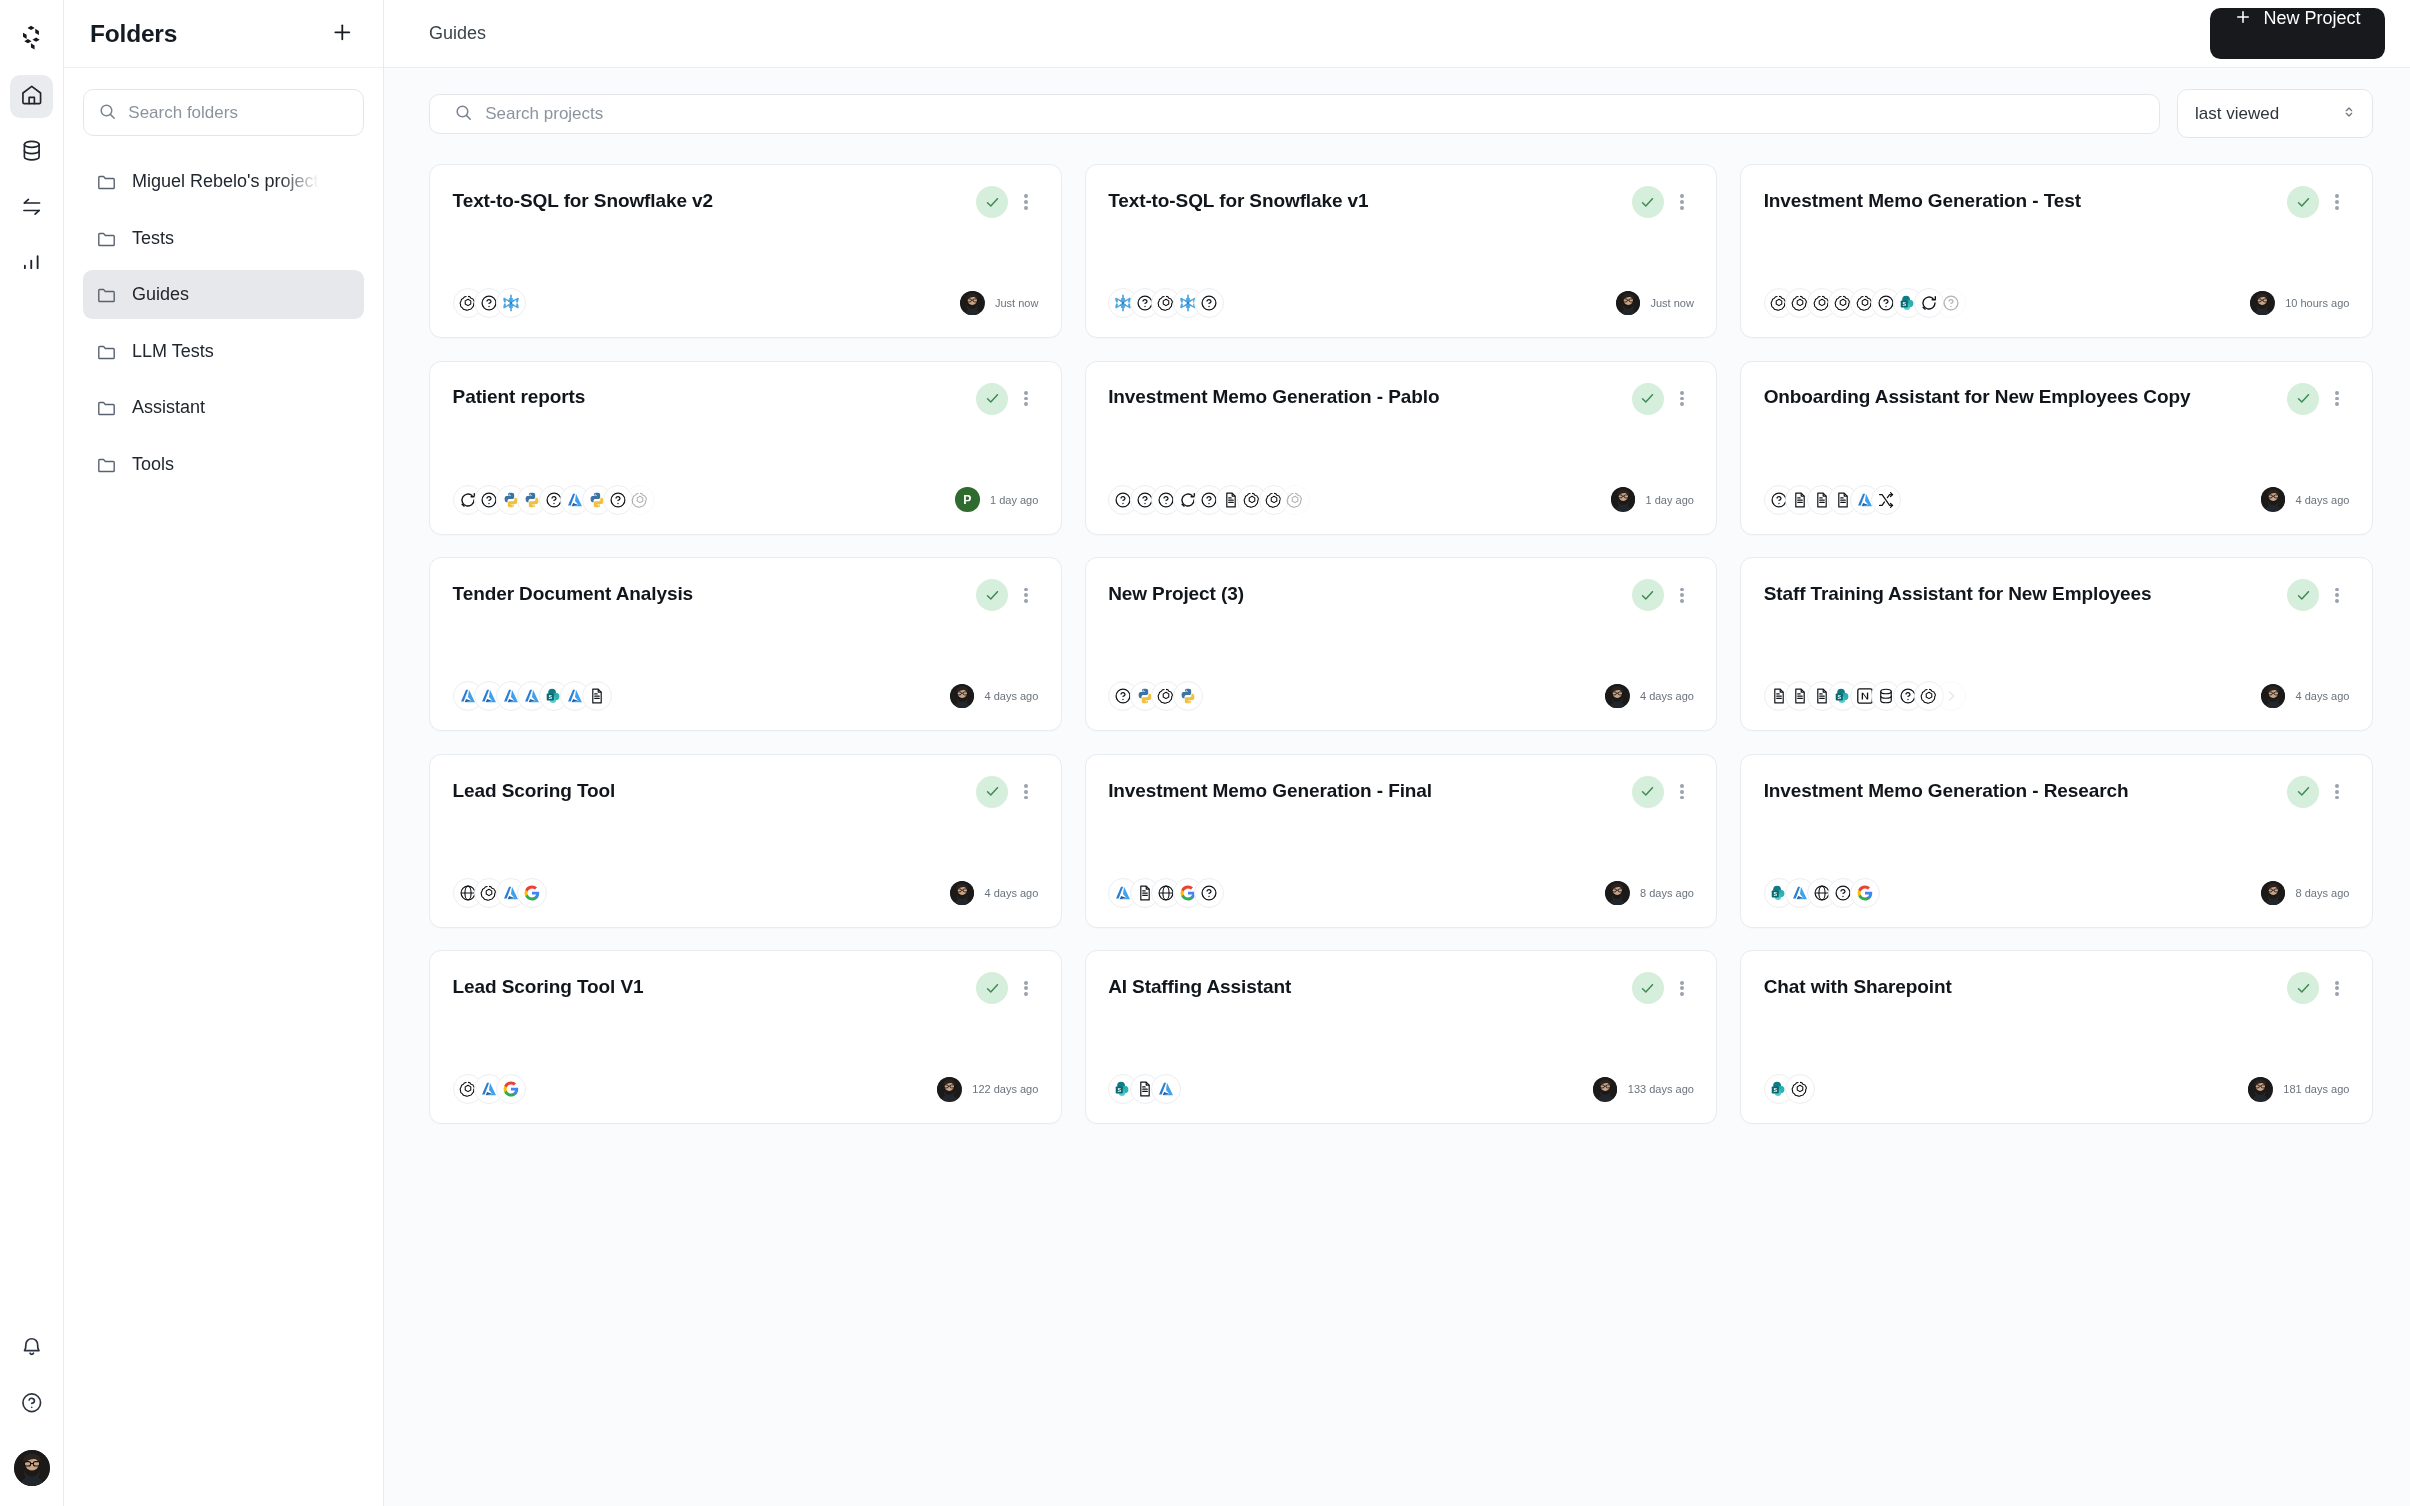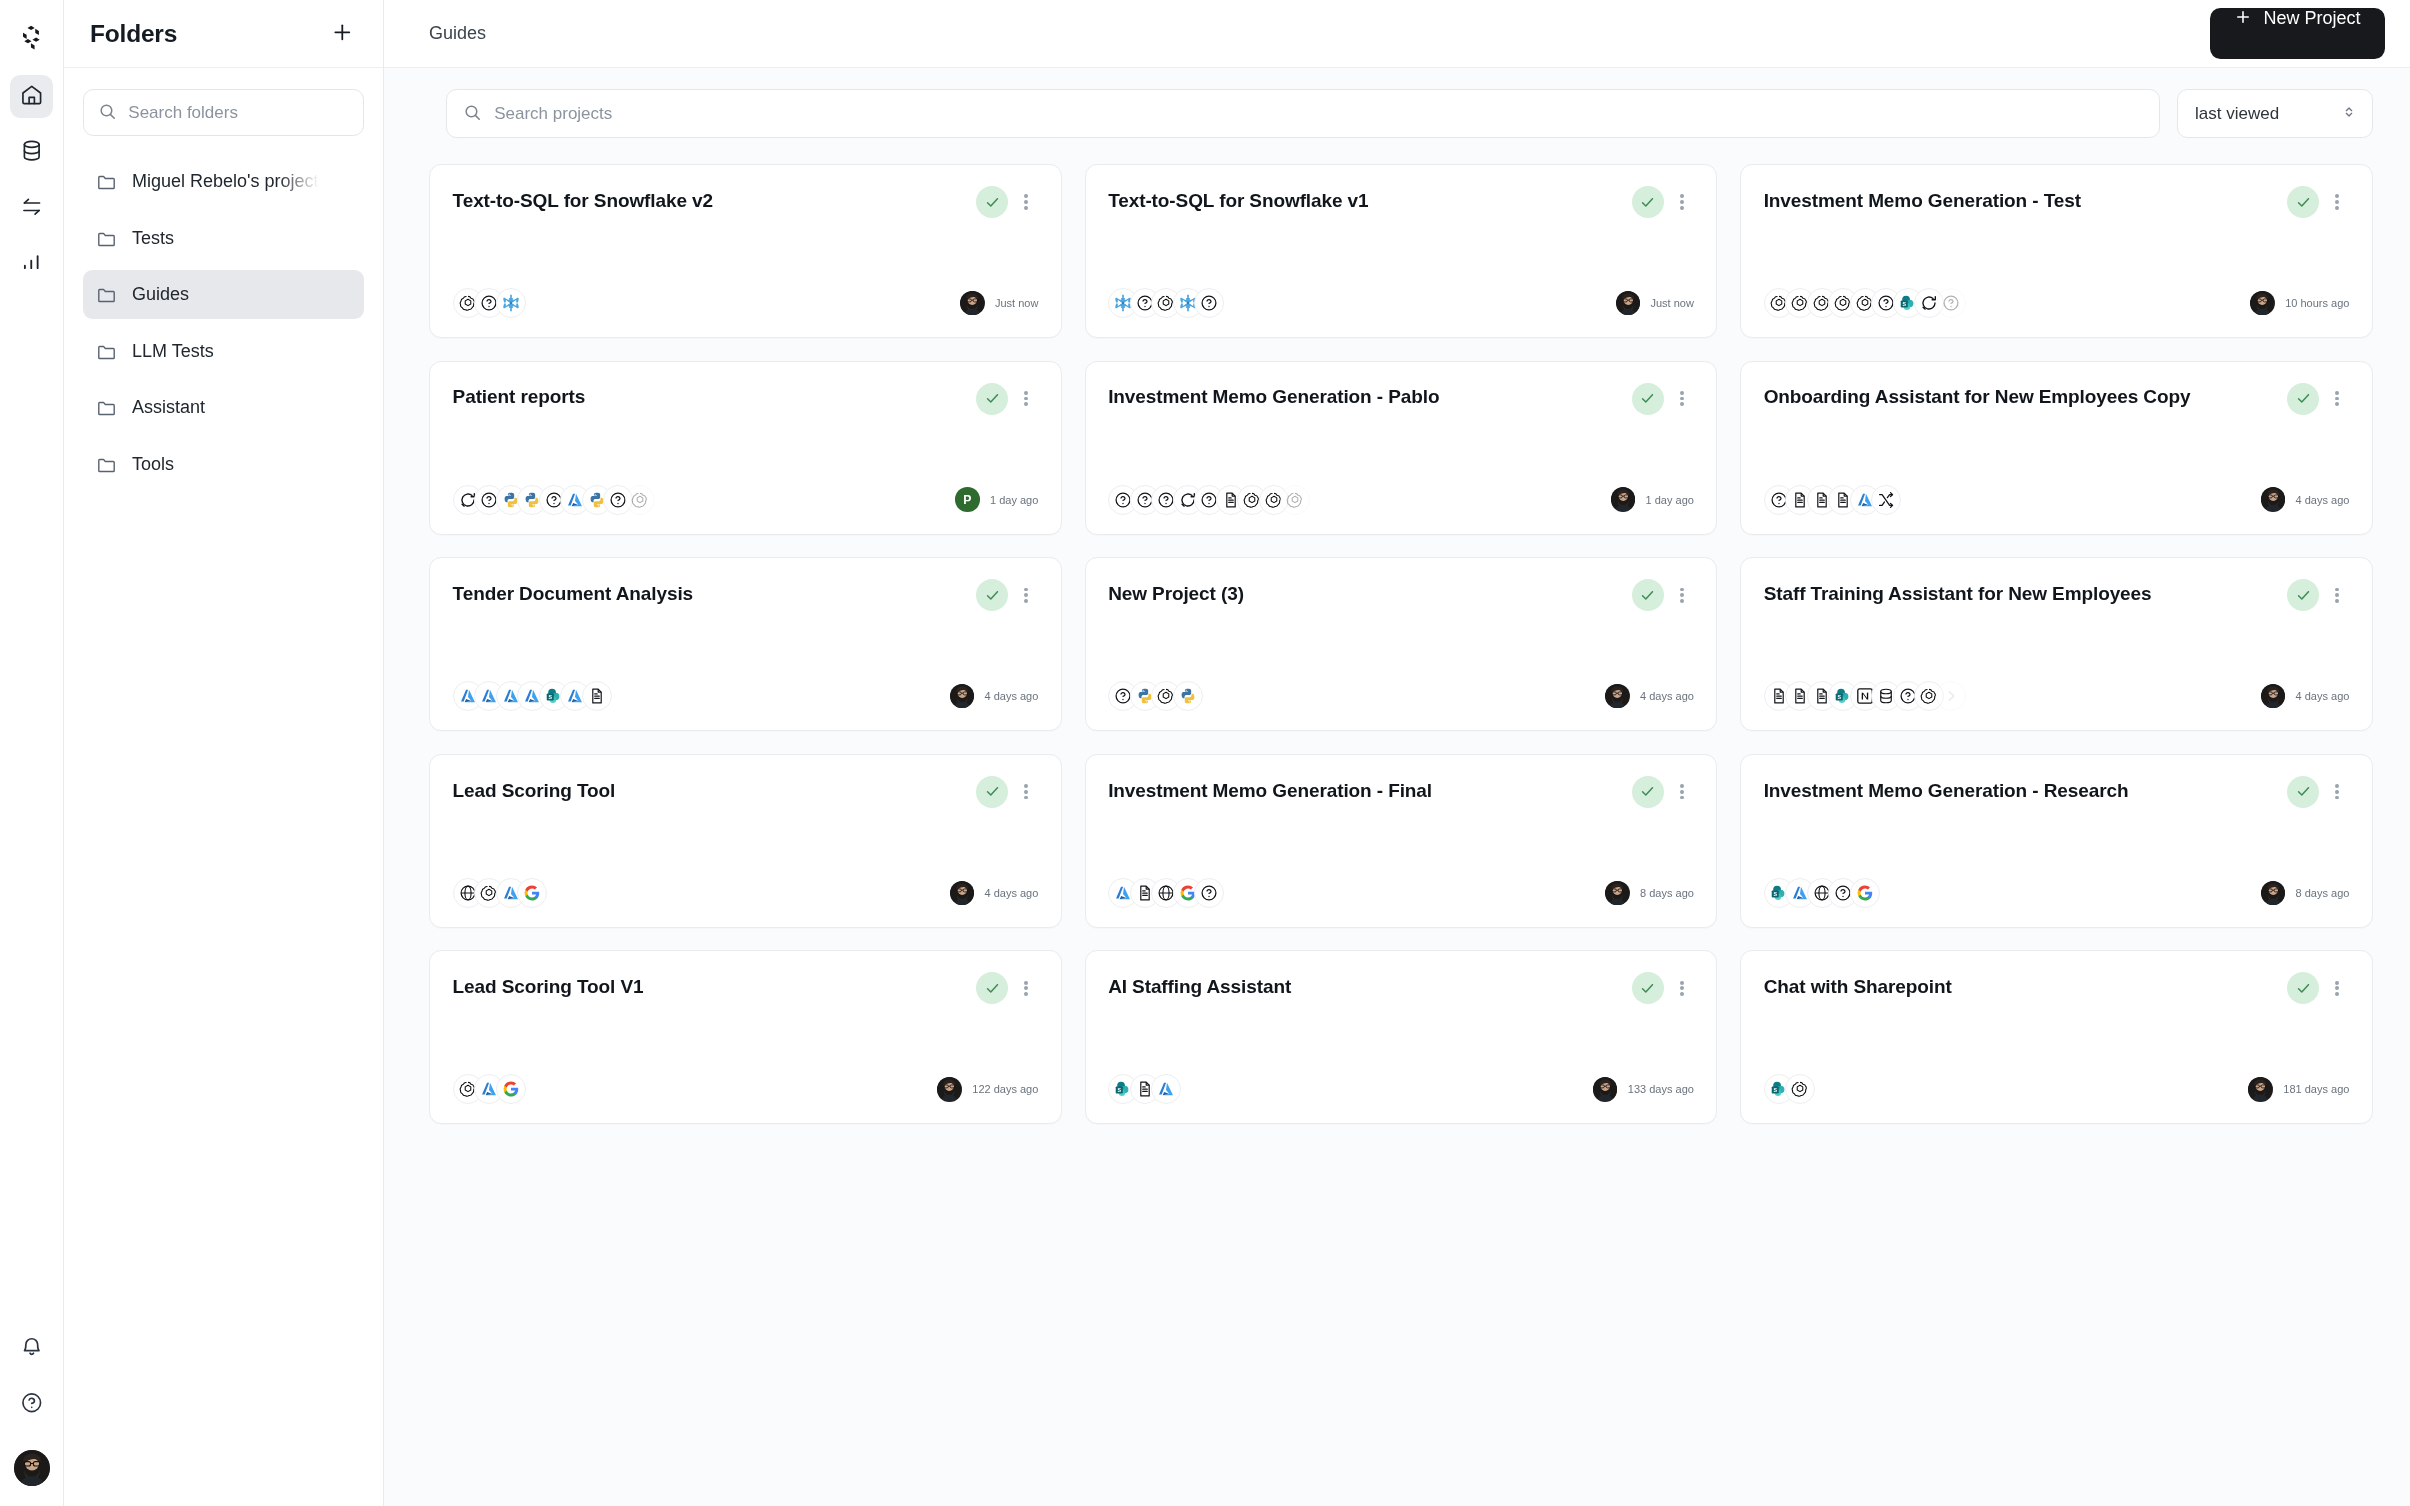--- a/index.html
+++ b/index.html
@@ -88,23 +88,23 @@
     background: #17191c; color: #fff; border: 0; cursor: pointer;
     height: 51px; border-radius: 10.4px; padding: 0 24.5px;
     display: flex; align-items: flex-start; gap: 11.3px;
     font-size: 18px; font-family: "Liberation Sans", sans-serif; font-weight: 500;
   }
 
   .toolbar {
     padding: 21px 38px 0 45px; display: flex; gap: 17px; align-items: center;
   }
   .search-projects {
-    flex: 1 1 auto; height: 49px; background: #fff;
+    flex: 1 1 auto; height: 40px; background: #fff;
     border: 0.9px solid #e4e7ea; border-radius: 10.4px;
-    display: flex; align-items: center; gap: 12.2px; padding: 0 16px; margin-left: 17px;
+    display: flex; align-items: center; gap: 12.2px; padding: 0 24px;
   }
   .search-projects input {
     border: 0; outline: 0; font-size: 17px; color: #3c444d; width: 100%;
     font-family: "Liberation Sans", sans-serif; background: transparent;
   }
   .search-projects input::placeholder { color: #8b949e; }
   .sort-select {
     width: 196px; flex: 0 0 196px; height: 49px; background: #fff;
     border: 0.9px solid #e4e7ea; border-radius: 10.4px;
     display: flex; align-items: center; justify-content: space-between;

